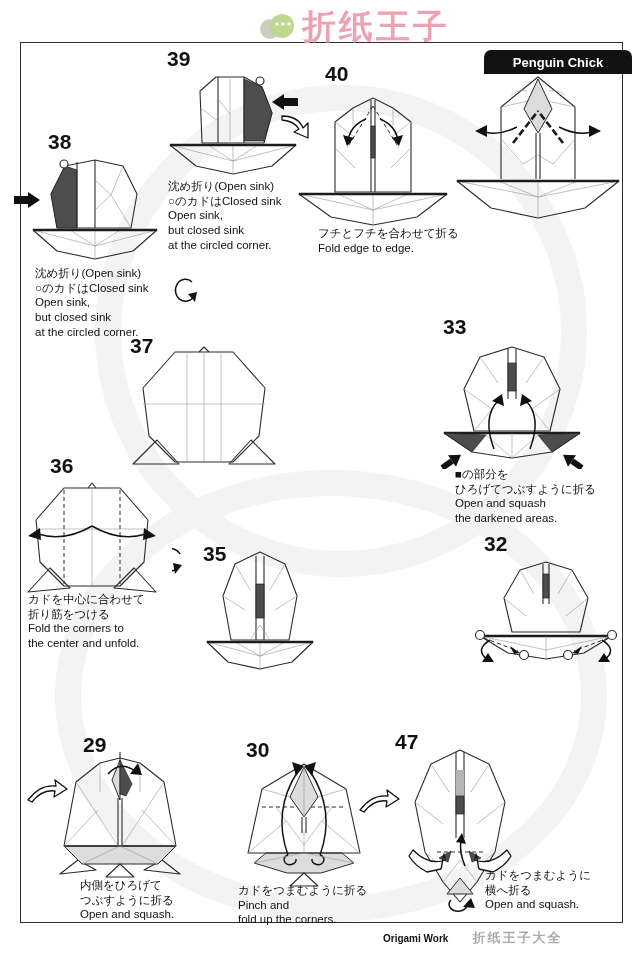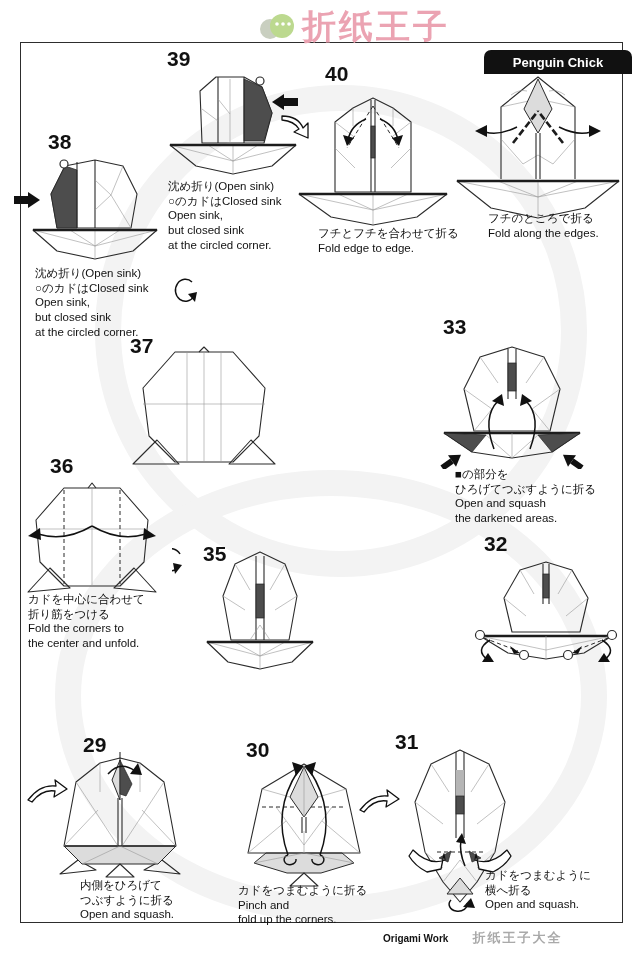--- a/index.html
+++ b/index.html
@@ -136,22 +136,20 @@
       <path class="cr" d="M48,38 L85,30 L122,38 M48,70 L70,95 M122,70 L100,95 M70,95 L85,86 L100,95"></path>
       <path class="gry" d="M85,10 L99,40 L85,64 L71,40 Z"></path>
       <path class="ln" d="M83,64 L83,110 M87,64 L87,110"></path>
       <path d="M60,74 L85,42 M110,74 L85,42" stroke="#1c1c1c" stroke-width="2.6" fill="none" stroke-dasharray="7 3"></path>
       <path class="arr" d="M64,58 Q46,67 32,63"></path>
         <polygon class="ah" points="22,62 34,56 34,68"></polygon>
       <path class="arr" d="M106,58 Q124,67 138,63"></path>
         <polygon class="ah" points="148,62 136,56 136,68"></polygon>
       <path class="cr" d="M58,26 Q66,20 74,22 M112,26 Q104,20 96,22"></path>
     </svg>
-    <div class="cap" style="left:35px;top:166px;width:145px;">フチのところで折る
-Fold along the edges.</div>
   </div>
 
   <svg class="glyph" style="left:168px;top:278px;" width="30" height="32" viewBox="0 0 30 32">
     <path class="arr" d="M24,4 A10,11 0 1 0 26,18"></path>
       <polygon class="ah" points="27,24 20,16 29,14"></polygon>
   </svg>
 
   <div class="step" style="left:125px;top:332px;width:170px;height:140px;">
     <span class="num" style="left:5px;top:2px;">37</span>
     <svg class="dia" style="left:0px;top:12px;" width="165" height="128" viewBox="0 0 165 128">
@@ -306,21 +304,21 @@
     <div class="cap" style="left:12px;top:148px;width:145px;">カドをつまむように折る
 Pinch and
 fold up the corners.</div>
   </div>
 
   <svg class="glyph" style="left:358px;top:788px;" width="42" height="28" viewBox="0 0 42 28">
     <path class="holo" d="M2,22 Q14,6 30,8 L29,2 L41,11 L28,19 L29,13 Q16,11 6,24 Z"></path>
   </svg>
 
   <div class="step" style="left:380px;top:725px;width:160px;height:210px;">
-    <span class="num" style="left:15px;top:5px;">31</span>
+    <span class="num" style="left:15px;top:5px;">47</span>
     <svg class="dia" style="left:5px;top:15px;" width="150" height="175" viewBox="0 0 150 175">
       <path class="ln" d="M40,112 L30,62 L46,24 L75,10 L104,24 L120,62 L110,112 L92,142 L75,162 L58,142 Z" fill="#fff"></path>
       <path class="ln" d="M71,12 L71,98 M79,12 L79,98"></path>
       <rect x="71" y="30" width="8" height="42" fill="#b5b5b5"></rect>
       <rect class="dk" x="71" y="56" width="8" height="18"></rect>
       <path class="cr" d="M30,62 L58,84 M120,62 L92,84 M46,24 L64,52 M104,24 L86,52 M58,142 L75,120 L92,142 M40,112 L58,128 M110,112 L92,128"></path>
       <path class="dsh" d="M52,112 L98,112"></path>
       <path class="dk" d="M54,118 L66,111 L63,122 Z"></path>
       <path class="dk" d="M96,118 L84,111 L87,122 Z"></path>
       <path class="gry" d="M75,138 L62,154 L88,154 Z"></path>

